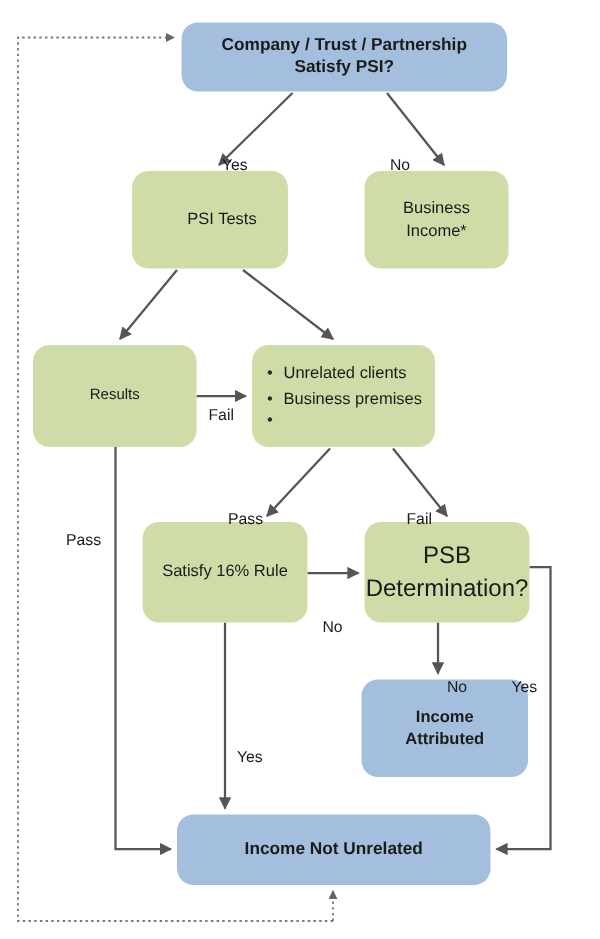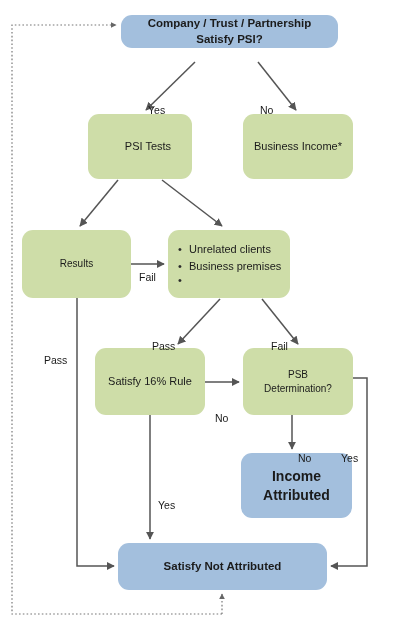--- a/index.html
+++ b/index.html
@@ -73,28 +73,28 @@
     position: absolute;
     color: #1b1b1b;
     font-size: 10.5px;
     white-space: nowrap;
     z-index: 3;
     background: transparent;
     margin-top: 32px;
   }
 
   
-  #node-psi-question { left: 121px; top: 15px; width: 217px; height: 33px; font-size: 11.5px; }
+  #node-psi-question { left: 121px; top: 15px; width: 217px; height: 46px; font-size: 11.5px; }
   #node-psi-tests    { left: 88px;  top: 114px; width: 104px; height: 65px; font-size: 11px; padding-left: 16px; }
-  #node-business-income { left: 243px; top: 114px; width: 110px; height: 65px; font-size: 11px; }
+  #node-business-income { left: 243px; top: 114px; width: 96px; height: 65px; font-size: 11px; }
   #node-results      { left: 22px;  top: 230px; width: 109px; height: 68px; font-size: 10px; }
   #node-tests-list   { left: 168px; top: 230px; width: 122px; height: 68px; font-size: 11px; }
   #node-eighty-rule  { left: 95px;  top: 348px; width: 110px; height: 67px; font-size: 11px; }
-  #node-psb-determination { left: 243px; top: 348px; width: 110px; height: 67px; font-size: 10px; justify-content: center; }
-  #node-income-attributed { left: 241px; top: 453px; width: 111px; height: 65px; font-size: 14px; }
+  #node-psb-determination { left: 243px; top: 348px; width: 110px; height: 67px; font-size: 16px; justify-content: center; }
+  #node-income-attributed { left: 241px; top: 453px; width: 111px; height: 65px; font-size: 11px; }
   #node-income-not-attributed { left: 118px; top: 543px; width: 209px; height: 47px; font-size: 11.5px; }
 
   
   #label-yes-top { left: 148px; top: 72px; }
   #label-no-top  { left: 260px; top: 72px; }
   #label-fail-results { left: 139px; top: 239px; }
   #label-pass-left { left: 44px; top: 322px; }
   #label-pass-mid { left: 152px; top: 308px; }
   #label-fail-right { left: 271px; top: 308px; }
   #label-no-eighty { left: 215px; top: 380px; }
@@ -197,21 +197,21 @@
   </div>
 
   <div class="node node-blue" id="node-income-attributed">
     <div class="node-text">
       <span>Income</span><br>
       <span>Attributed</span>
     </div>
   </div>
 
   <div class="node node-blue" id="node-income-not-attributed">
-    <div class="node-text">Satisfy Not Attributed</div>
+    <div class="node-text">Income Not Unrelated</div>
   </div>
 
   <div class="edge-label" id="label-yes-top">Yes</div>
   <div class="edge-label" id="label-no-top">No</div>
   <div class="edge-label" id="label-fail-results">Fail</div>
   <div class="edge-label" id="label-pass-left">Pass</div>
   <div class="edge-label" id="label-pass-mid">Pass</div>
   <div class="edge-label" id="label-fail-right">Fail</div>
   <div class="edge-label" id="label-no-eighty">No</div>
   <div class="edge-label" id="label-no-psb">No</div>

